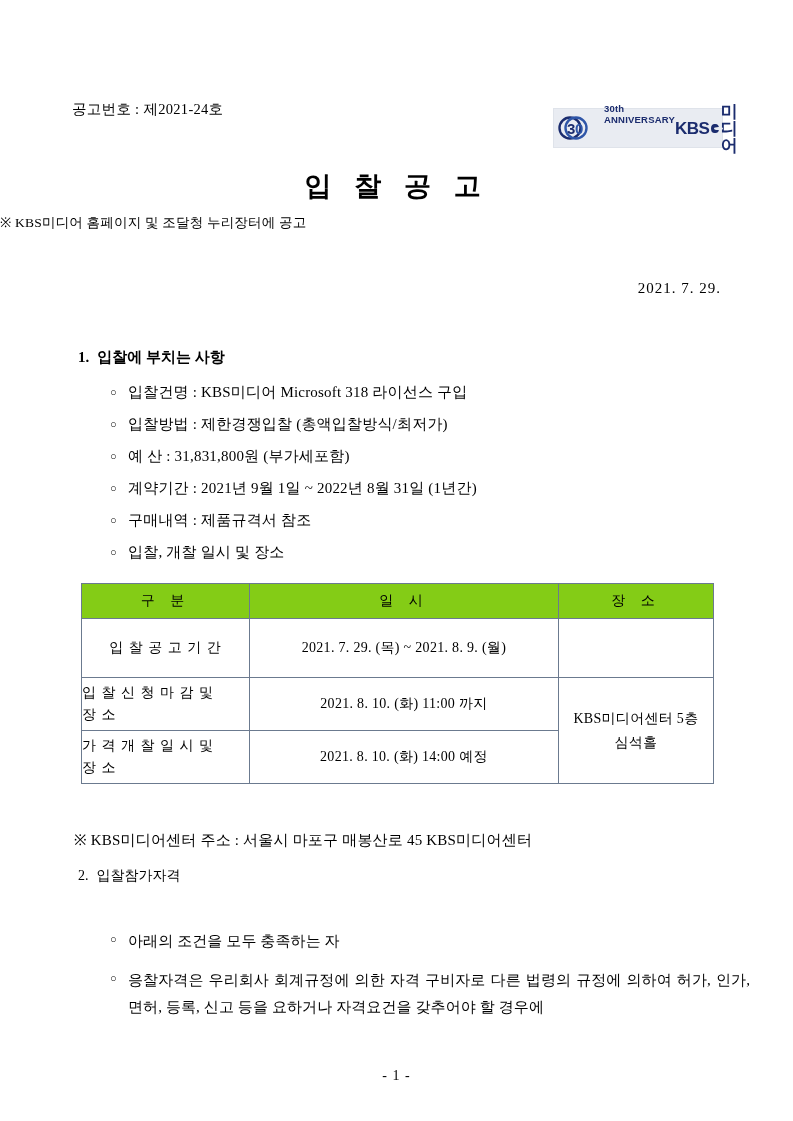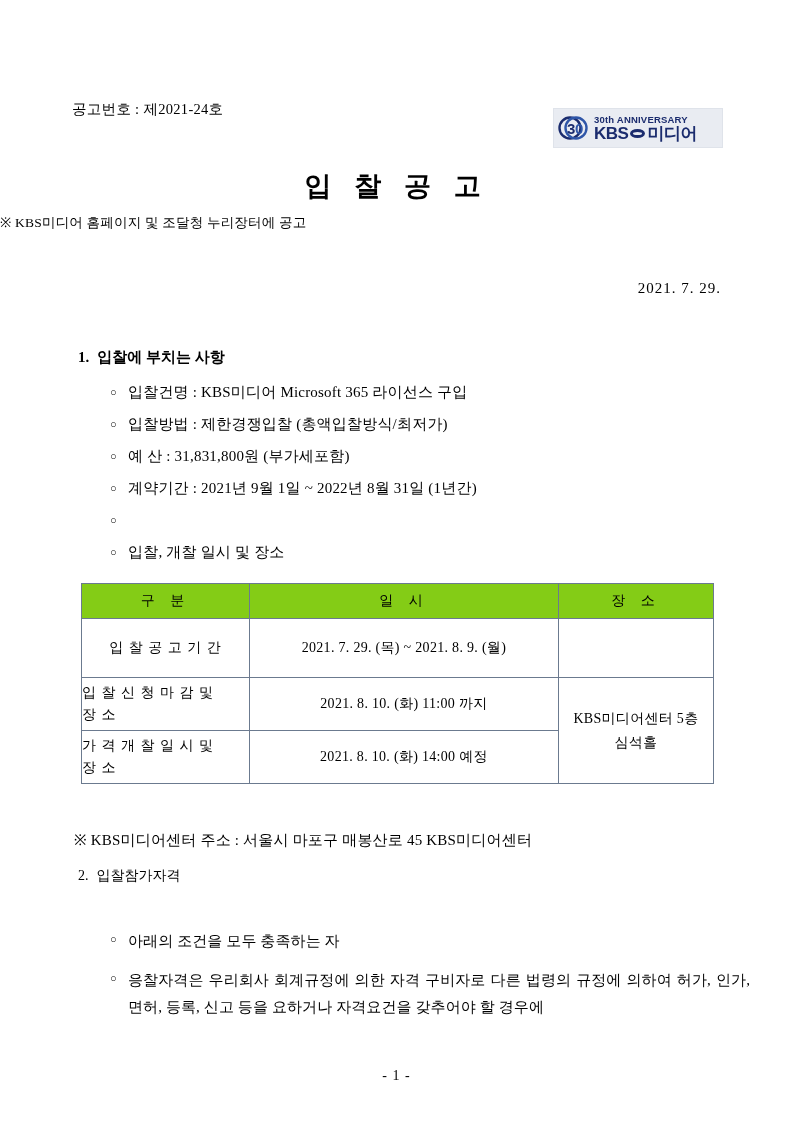--- a/index.html
+++ b/index.html
@@ -45,23 +45,23 @@
   }
   .logo-30 {
     width: 34px;
     height: 34px;
     flex: none;
     position: relative;
   }
   .logo-30 svg { display:block; }
   .logo-text-wrap {
     display: flex;
-    flex-direction: column;
+    flex-direction: row;
     justify-content: flex-start;
-    margin-left: 2px;
+    margin-left: 12px;
   }
   .logo-anniv {
     font-family: "Liberation Sans", sans-serif;
     font-size: 9.5px;
     font-weight: bold;
     color: #1b2c6e;
     letter-spacing: 0.2px;
     line-height: 11px;
   }
   .logo-main {
@@ -282,36 +282,37 @@
   <div class="doc-subtitle">※ KBS미디어 홈페이지 및 조달청 누리장터에 공고</div>
   <div class="doc-date">2021. 7. 29.</div>
 
   <div class="section1-title">
     <span class="num">1.</span><span>입찰에 부치는 사항</span>
   </div>
 
   <div class="bullets">
     <div class="bullet">
       <span class="mark">○</span>
-      <span class="txt">입찰건명 : KBS미디어 Microsoft 365 라이선스 구입</span>
+      <span class="txt">입찰건명 : KBS미디어 Microsoft 318 라이선스 구입</span>
     </div>
     <div class="bullet">
       <span class="mark">○</span>
       <span class="txt">입찰방법 : 제한경쟁입찰 (총액입찰방식/최저가)</span>
     </div>
     <div class="bullet">
       <span class="mark">○</span>
       <span class="txt">예     산 : 31,831,800원 (부가세포함)</span>
     </div>
     <div class="bullet">
       <span class="mark">○</span>
       <span class="txt">계약기간 : 2021년 9월 1일 ~ 2022년 8월 31일 (1년간)</span>
     </div>
     <div class="bullet">
       <span class="mark">○</span>
+      <span class="txt">구매내역 : 제품규격서 참조</span>
     </div>
     <div class="bullet">
       <span class="mark">○</span>
       <span class="txt">입찰, 개찰 일시 및 장소</span>
     </div>
   </div>
 
   <table class="tbl">
     <thead>
       <tr>

